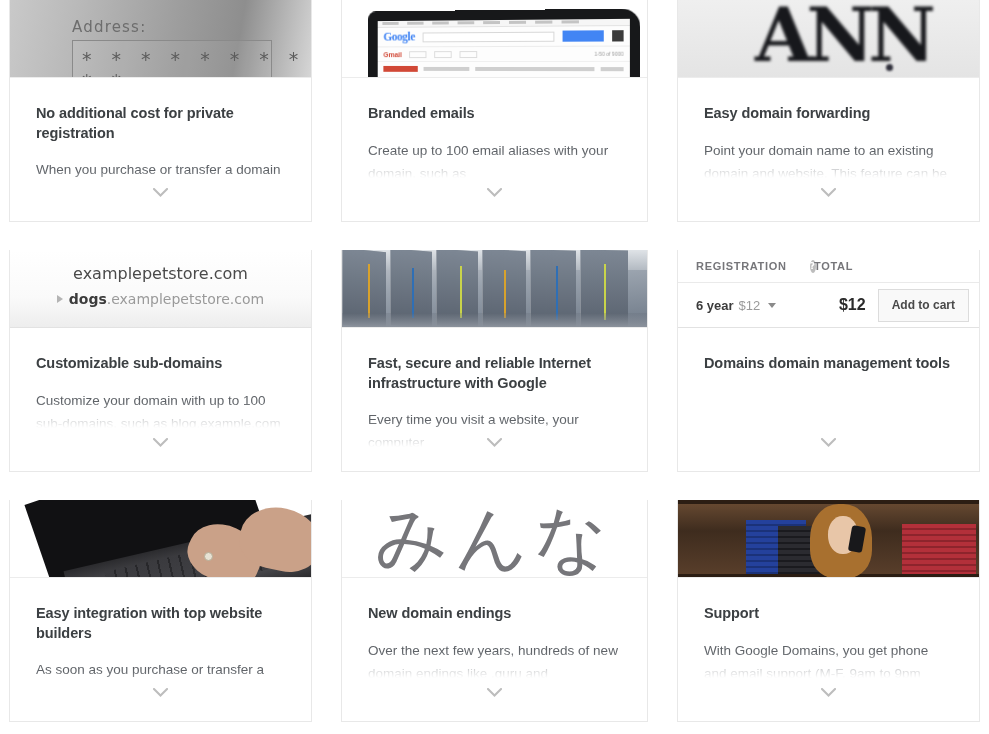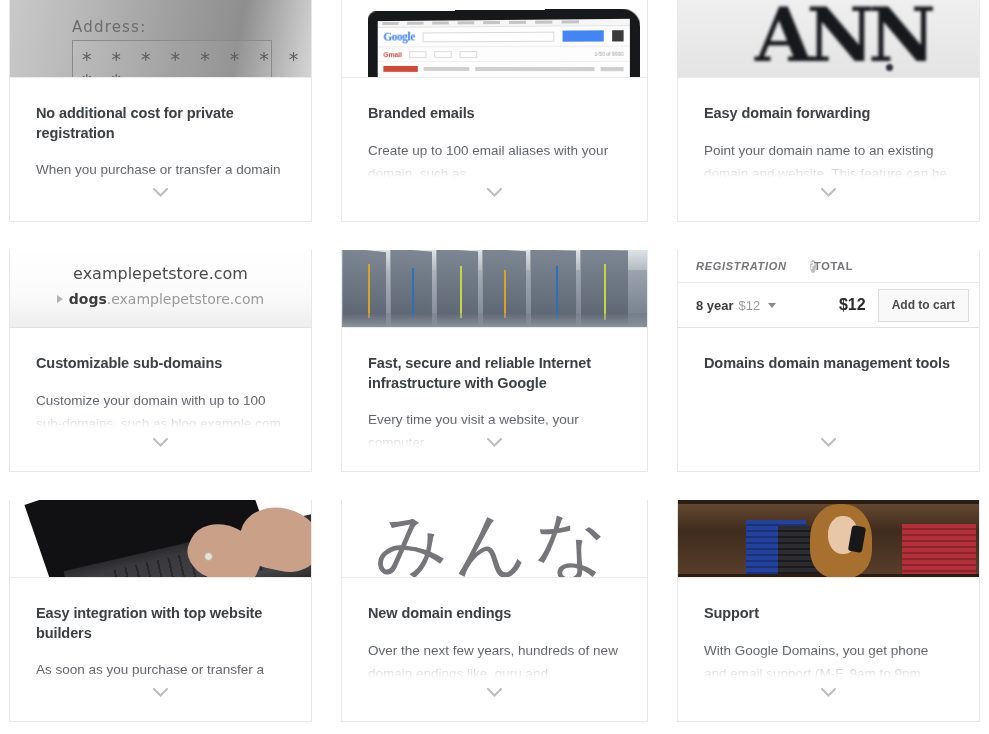--- a/index.html
+++ b/index.html
@@ -195,21 +195,21 @@
   .pt-head {
     display: flex; align-items: center;
     height: 33px;
     padding: 0 0 0 18px;
     border-bottom: 1px solid #eaeaea;
     font-size: 11px;
     letter-spacing: .7px;
     color: #76767a;
     font-weight: 700;
   }
-  .pt-head .c-reg { width: 118px; display: flex; gap: 23px; font-style: italic; }
+  .pt-head .c-reg { width: 118px; display: flex; gap: 23px; }
   .help-ico {
     display: inline-flex; align-items: center; justify-content: center;
     width: 13px; height: 13px; border-radius: 50%;
     background: #bdbdbd; color: #fff;
     font-size: 9px; font-weight: 700;
     font-family: "DejaVu Sans", sans-serif;
   }
   .pt-row { display: flex; align-items: center; height: 44px; padding-left: 18px; }
   .pt-row .c-term {
     width: 118px; font-size: 13px; color: #3c3c3c;
@@ -270,21 +270,21 @@
   .m-laptop .ring {
     position: absolute; left: 194px; top: 52px;
     width: 9px; height: 9px; border-radius: 50%;
     background: #e7e2d4; border: 1px solid #b6ad96;
   }
 
   
   .m-idn { background: #ffffff; }
   .m-idn .idn-text {
     position: absolute;
-    left: 50%; top: 8px;
+    left: 50%; top: 2px;
     transform: translateX(-50%);
     font-family: "DejaVu Sans", sans-serif;
     font-size: 72px;
     color: #76767a;
     letter-spacing: 6px;
     white-space: nowrap;
     line-height: 1;
   }
 
   
@@ -498,21 +498,21 @@
     <div class="media m-pricing">
       <div class="pt-head">
         <span class="c-reg">
           <span>REGISTRATION</span>
           <span class="help-ico">?</span>
         </span>
         <span>TOTAL</span>
       </div>
       <div class="pt-row">
         <span class="c-term">
-          <span class="term">8 year</span>
+          <span class="term">6 year</span>
           <span class="amt">$12</span>
           <span class="caret-dn"></span>
         </span>
         <span class="c-total">$12</span>
         <button class="add-cart-btn">Add to cart</button>
       </div>
     </div>
     <div class="body">
       <div class="card-title">Domains domain management tools</div>
       <div class="expand">

